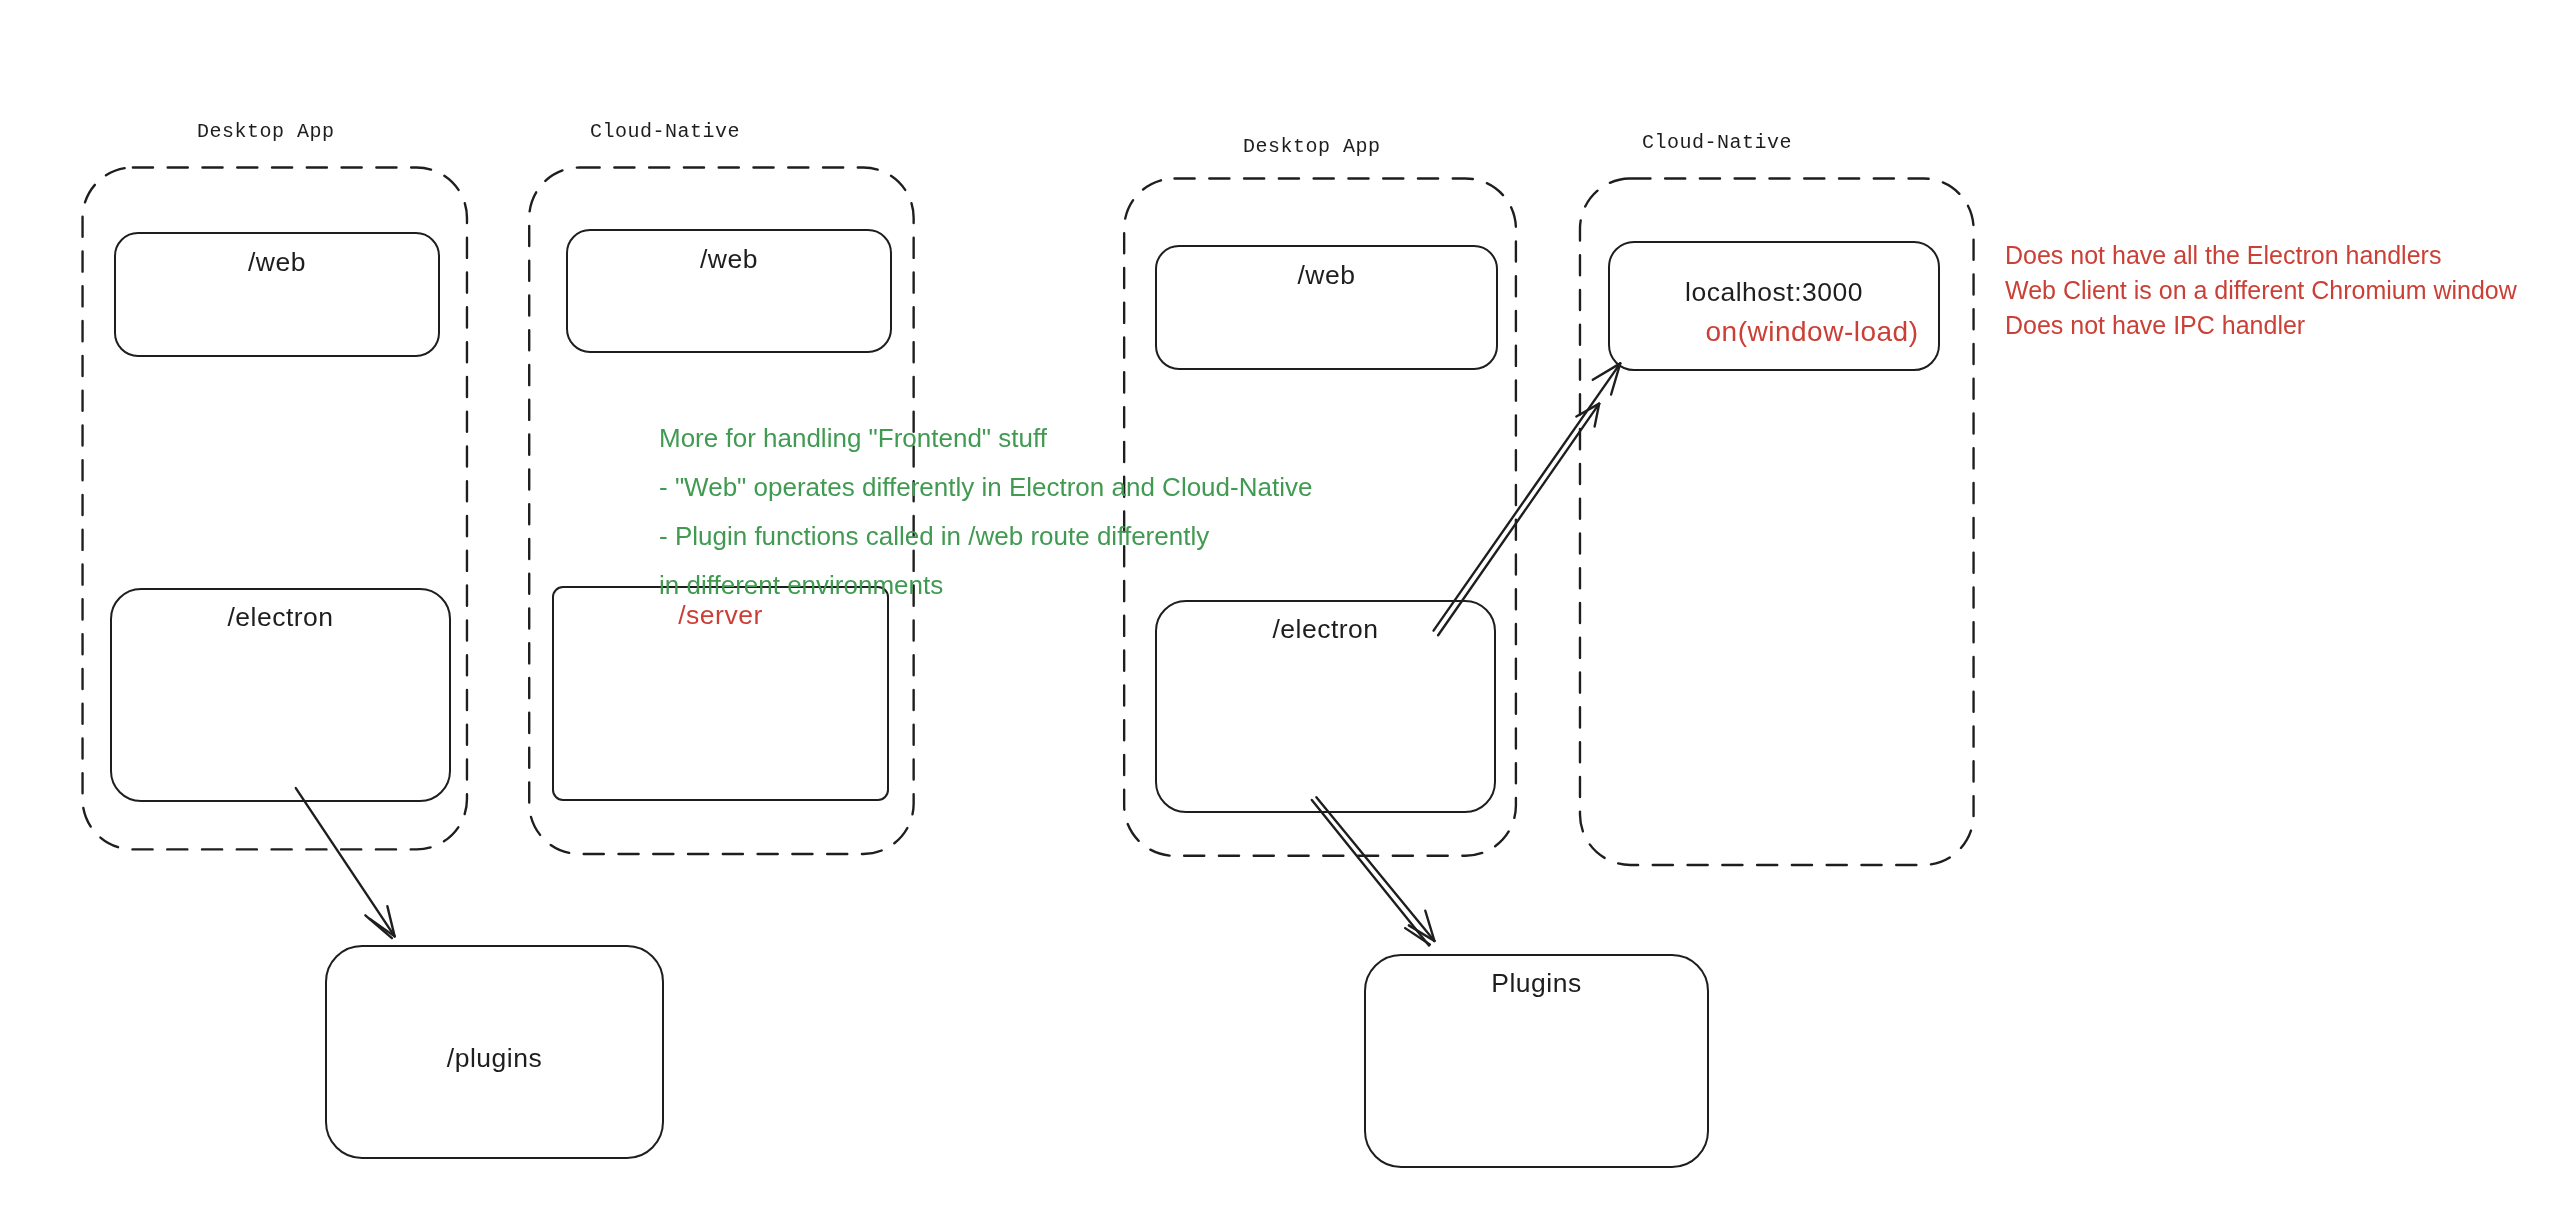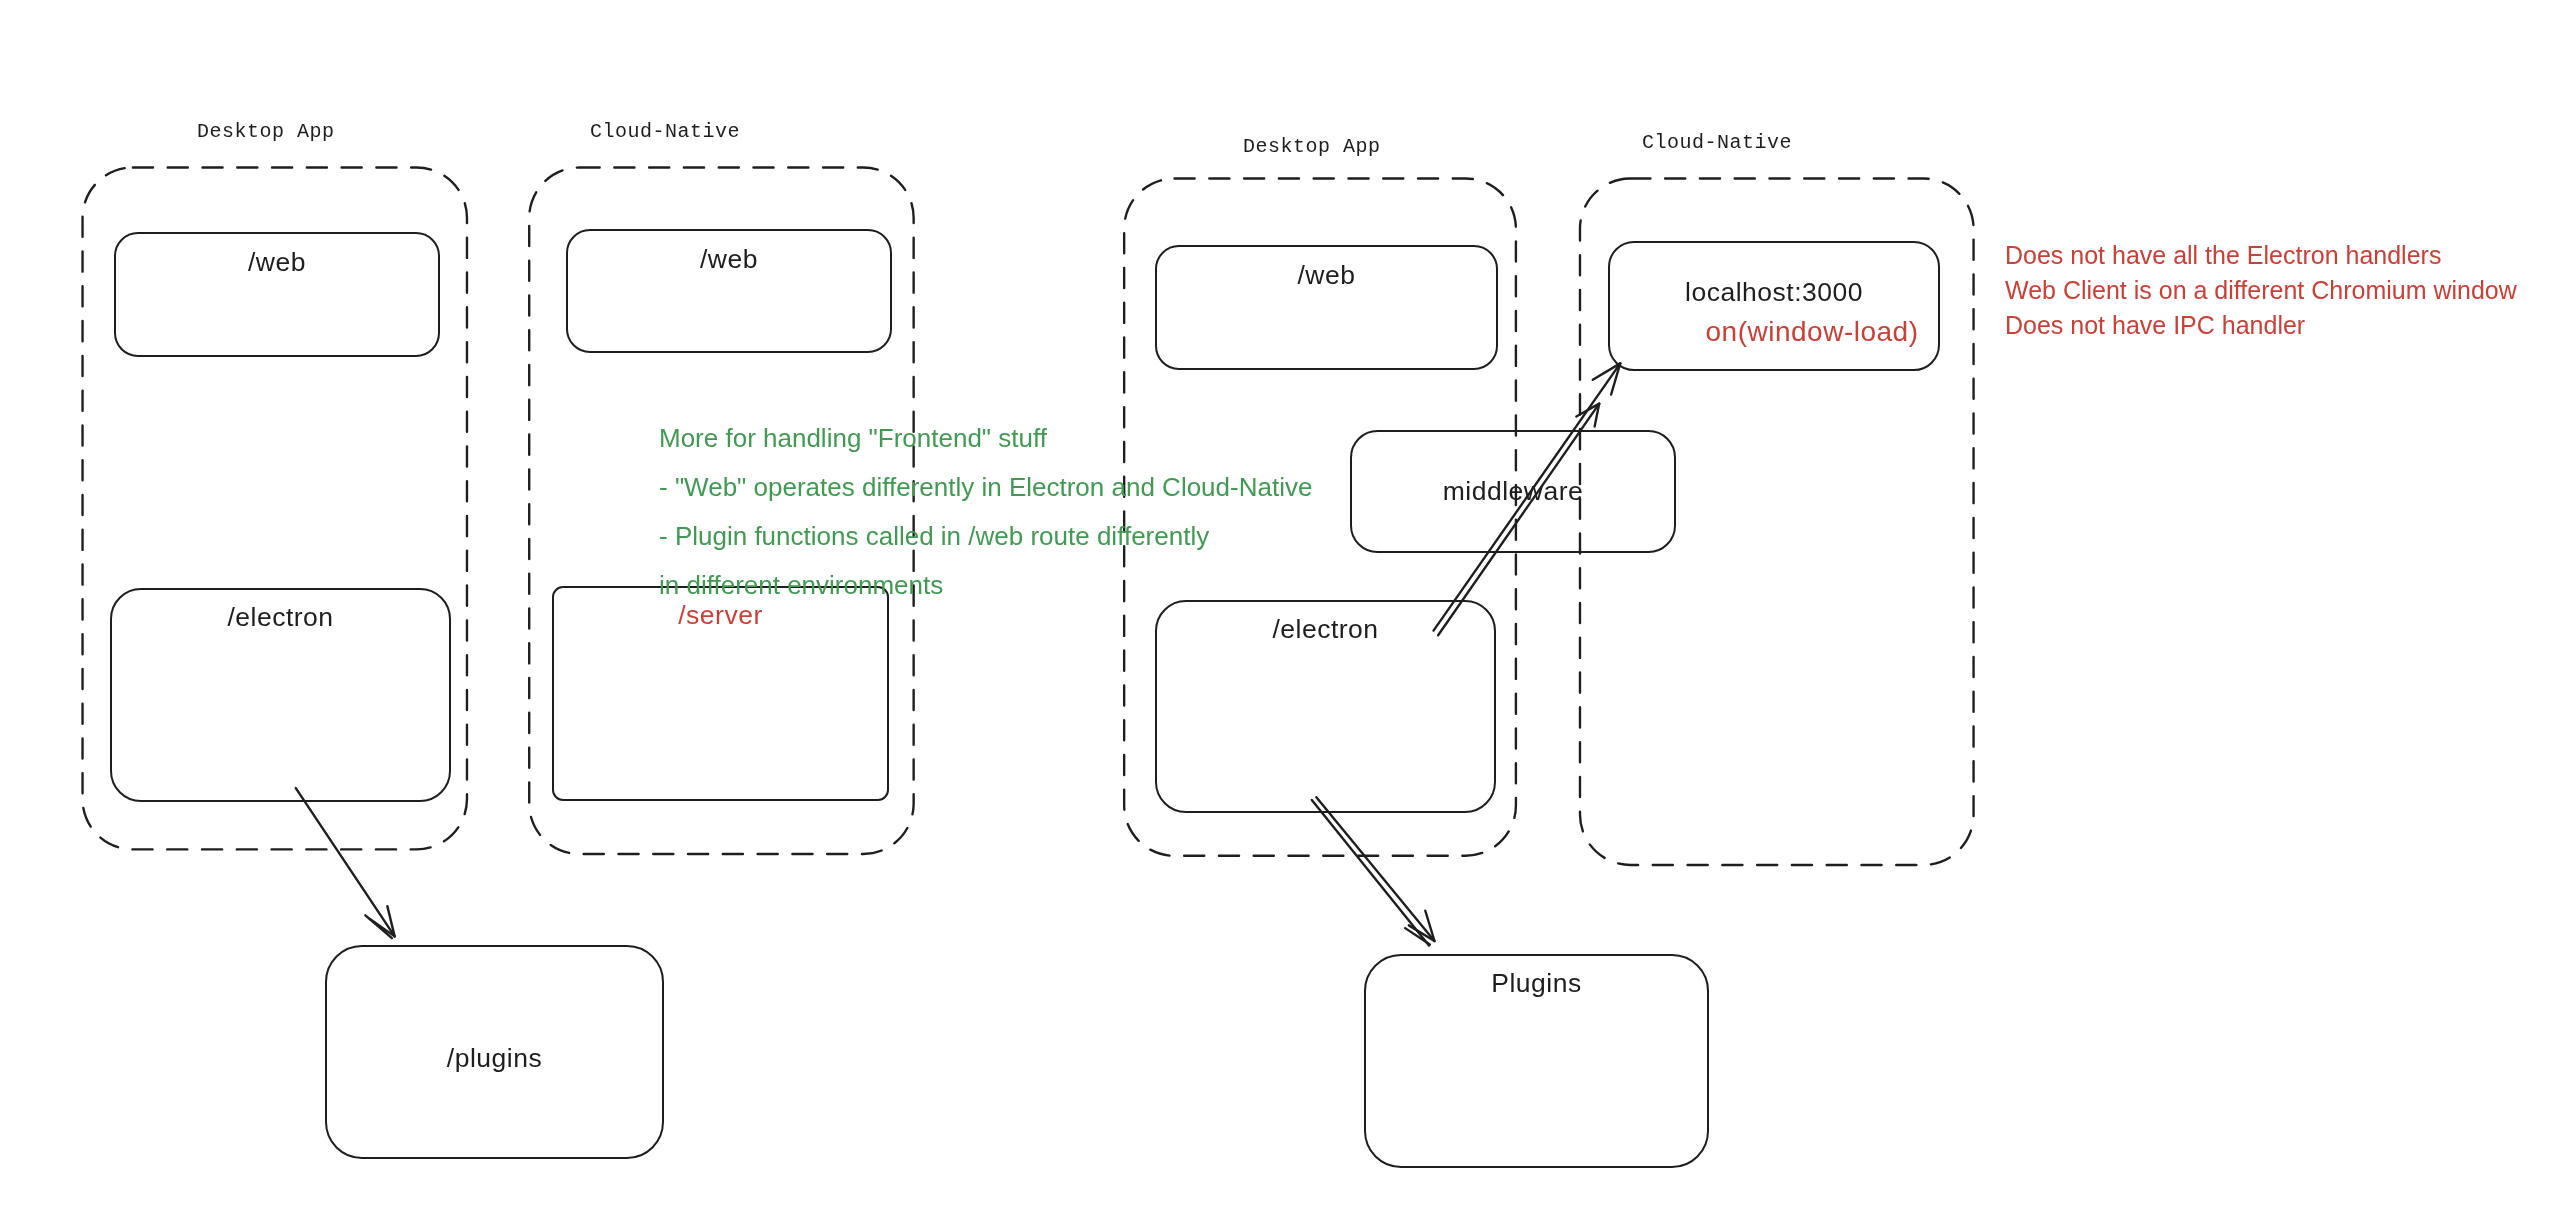--- a/index.html
+++ b/index.html
@@ -83,23 +83,20 @@
     <div>in different environments</div>
   </div>
 
   <div class="node pad-sm" id="box-web-rd">
     <span class="lbl">/web</span>
   </div>
   <div class="node" id="box-localhost">
     <span class="lbl">localhost:3000</span>
     <span class="lbl sub red-text">on(window-load)</span>
   </div>
-  <div class="node v-center" id="box-mw-r">
-    <span class="lbl">middleware</span>
-  </div>
   <div class="node pad-md" id="box-electron-r">
     <span class="lbl">/electron</span>
   </div>
   <div class="node pad-md" id="box-plugins-r">
     <span class="lbl">Plugins</span>
   </div>
 
   <div class="note red" id="note-red">
     <div>Does not have all the Electron handlers</div>
     <div>Web Client is on a different Chromium window</div>

